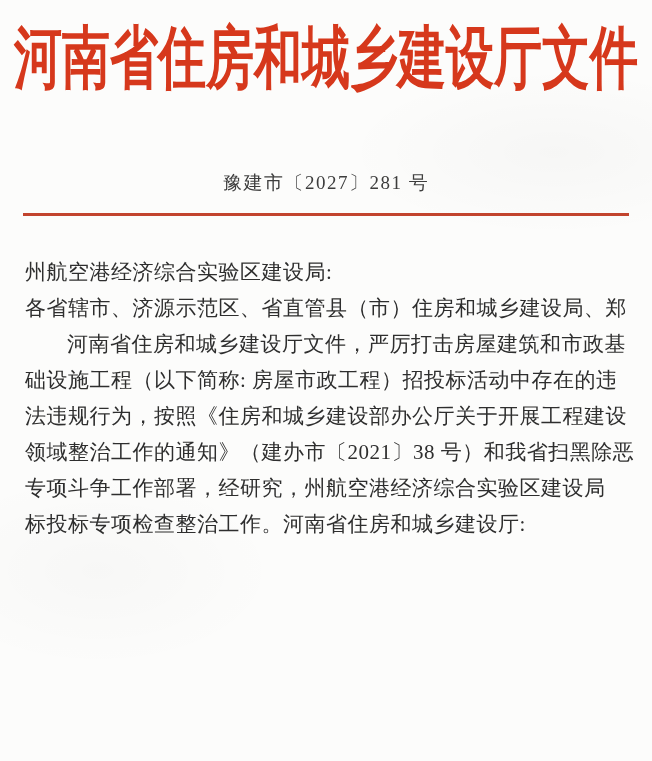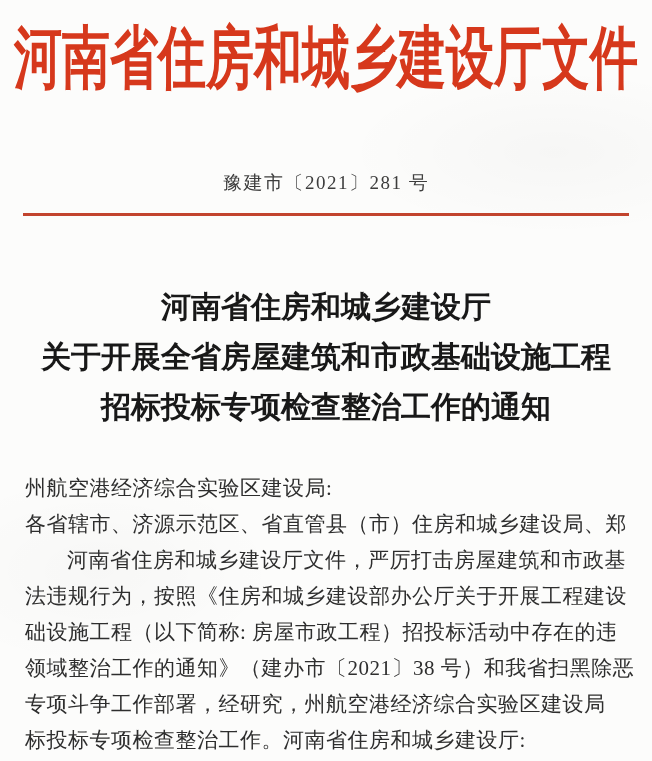--- a/index.html
+++ b/index.html
@@ -72,38 +72,33 @@
 </style>
 </head>
 <body>
 
 <div class="page">
 
   <div class="letterhead">
     <span class="letterhead-text" style="color: rgb(214, 56, 28);">河南省住房和城乡建设厅文件</span>
   </div>
 
-  <div class="doc-number">豫建市〔2021〕281 号</div>
+  <div class="doc-number">豫建市〔2027〕281 号</div>
 
   <div class="divider" style="background-color: rgb(194, 68, 46);"></div>
 
-  <div class="notice-title">
-    <div class="t-line">河南省住房和城乡建设厅</div>
-    <div class="t-line">关于开展全省房屋建筑和市政基础设施工程</div>
-    <div class="t-line">招标投标专项检查整治工作的通知</div>
-  </div>
 
   <div class="body-text">
     <div>
       <div class="b-line">州航空港经济综合实验区建设局:</div>
       <div class="b-line">各省辖市、济源示范区、省直管县（市）住房和城乡建设局、郑</div>
     </div>
     <div>
       <div class="b-line indent">河南省住房和城乡建设厅文件，严厉打击房屋建筑和市政基</div>
+      <div class="b-line">础设施工程（以下简称: 房屋市政工程）招投标活动中存在的违</div>
       <div class="b-line">法违规行为，按照《住房和城乡建设部办公厅关于开展工程建设</div>
-      <div class="b-line">础设施工程（以下简称: 房屋市政工程）招投标活动中存在的违</div>
       <div class="b-line">领域整治工作的通知》（建办市〔2021〕38 号）和我省扫黑除恶</div>
       <div class="b-line">专项斗争工作部署，经研究，州航空港经济综合实验区建设局</div>
       <div class="b-line">标投标专项检查整治工作。河南省住房和城乡建设厅:</div>
     </div>
   </div>
 
 </div>
 
 </body></html>

